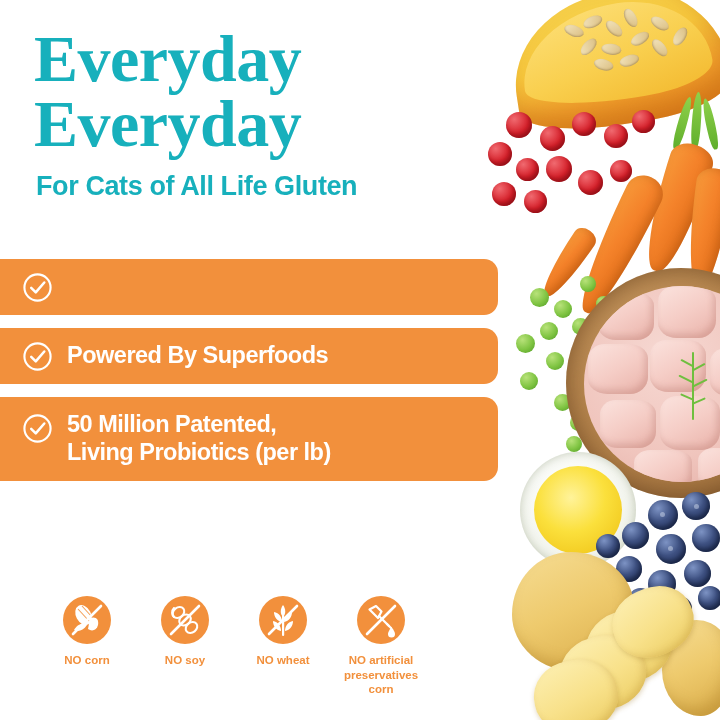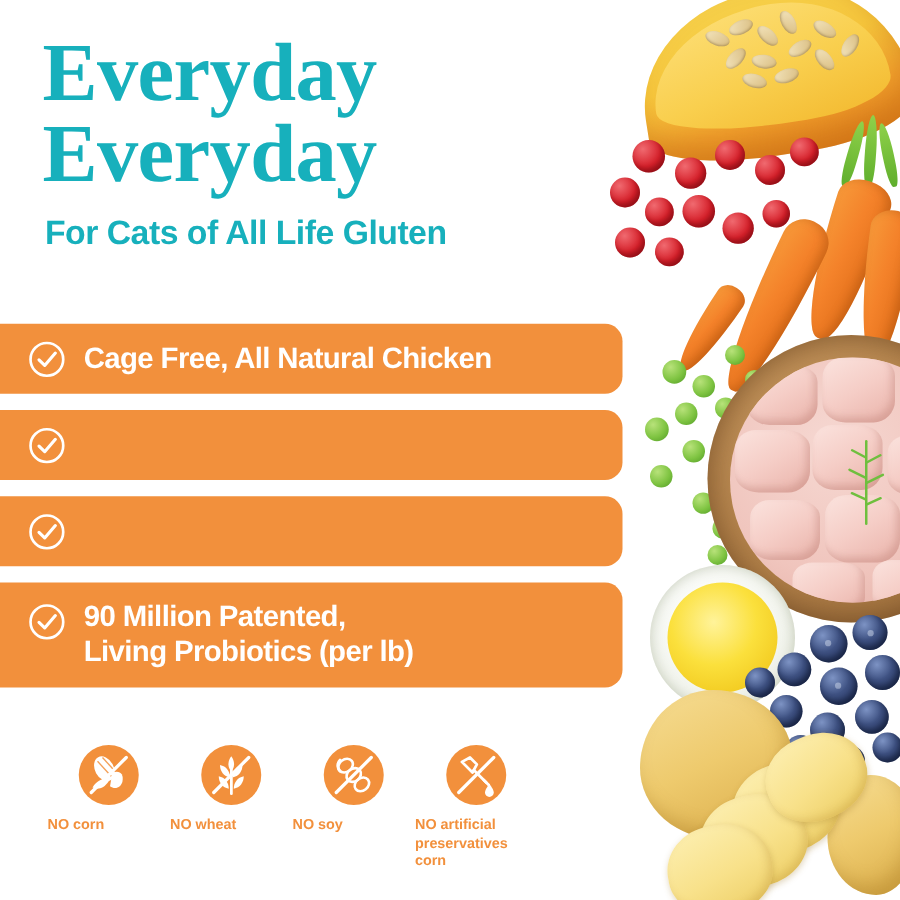--- a/index.html
+++ b/index.html
@@ -215,20 +215,21 @@
   .badges {
     position: absolute;
     left: 38px;
     top: 596px;
     width: 400px;
     display: flex;
     align-items: flex-start;
   }
   .badge {
     width: 98px;
+    text-align: center;
   }
   .badge-circle {
     width: 48px;
     height: 48px;
     margin: 0 auto;
     border-radius: 50%;
     background: #f2903c;
     position: relative;
   }
   .badge-label {
@@ -361,56 +362,48 @@
     </div>
   </div>
 
   <div class="headline">
     <h1><span>Everyday</span><br><span>Everyday</span></h1>
     <div class="subtitle">For Cats of All Life Gluten</div>
   </div>
 
   <div class="features">
 
+
     <div class="feature-bar h1line">
       <span class="check-icon">
         <svg viewBox="0 0 32 32" width="31" height="31" aria-hidden="true">
           <circle cx="16" cy="16" r="13.5" fill="none" stroke="#ffffff" stroke-width="2.2"></circle>
           <path d="M9.5 16.4 L14.2 21 L23 10.8" fill="none" stroke="#ffffff" stroke-width="2.6" stroke-linecap="round" stroke-linejoin="round"></path>
         </svg>
       </span>
-      <span class="feature-text">Cage Free, All Natural Chicken</span>
     </div>
 
     <div class="feature-bar h1line">
       <span class="check-icon">
         <svg viewBox="0 0 32 32" width="31" height="31" aria-hidden="true">
           <circle cx="16" cy="16" r="13.5" fill="none" stroke="#ffffff" stroke-width="2.2"></circle>
           <path d="M9.5 16.4 L14.2 21 L23 10.8" fill="none" stroke="#ffffff" stroke-width="2.6" stroke-linecap="round" stroke-linejoin="round"></path>
         </svg>
       </span>
-    </div>
-
-    <div class="feature-bar h1line">
-      <span class="check-icon">
-        <svg viewBox="0 0 32 32" width="31" height="31" aria-hidden="true">
-          <circle cx="16" cy="16" r="13.5" fill="none" stroke="#ffffff" stroke-width="2.2"></circle>
-          <path d="M9.5 16.4 L14.2 21 L23 10.8" fill="none" stroke="#ffffff" stroke-width="2.6" stroke-linecap="round" stroke-linejoin="round"></path>
-        </svg>
-      </span>
+      <span class="feature-text">Powered By Superfoods</span>
     </div>
 
     <div class="feature-bar h2line">
       <span class="check-icon">
         <svg viewBox="0 0 32 32" width="31" height="31" aria-hidden="true">
           <circle cx="16" cy="16" r="13.5" fill="none" stroke="#ffffff" stroke-width="2.2"></circle>
           <path d="M9.5 16.4 L14.2 21 L23 10.8" fill="none" stroke="#ffffff" stroke-width="2.6" stroke-linecap="round" stroke-linejoin="round"></path>
         </svg>
       </span>
-      <span class="feature-text">90 Million Patented,
+      <span class="feature-text">50 Million Patented,
 Living Probiotics (per lb)</span>
     </div>
   </div>
 
   <div class="badges">
 
     <div class="badge">
       <div class="badge-circle">
         <svg viewBox="0 0 48 48" width="48" height="48" aria-hidden="true">
           <g fill="#ffffff">
@@ -424,47 +417,47 @@
           </g>
           <line x1="10" y1="38" x2="38" y2="10" stroke="#ffffff" stroke-width="2.6" stroke-linecap="round"></line>
         </svg>
       </div>
       <div class="badge-label">NO corn</div>
     </div>
 
     <div class="badge">
       <div class="badge-circle">
         <svg viewBox="0 0 48 48" width="48" height="48" aria-hidden="true">
+          <g fill="none" stroke="#ffffff" stroke-width="2.1">
+            <ellipse cx="17.5" cy="16.5" rx="6.2" ry="5" transform="rotate(-38 17.5 16.5)"></ellipse>
+            <ellipse cx="24" cy="24" rx="6.2" ry="5" transform="rotate(-38 24 24)"></ellipse>
+            <ellipse cx="30.5" cy="31.5" rx="6.2" ry="5" transform="rotate(-38 30.5 31.5)"></ellipse>
+            <path d="M13 12 C10 15 11 19 13 21" stroke-linecap="round"></path>
+          </g>
+          <line x1="10" y1="38" x2="38" y2="10" stroke="#ffffff" stroke-width="2.6" stroke-linecap="round"></line>
+        </svg>
+      </div>
+      <div class="badge-label">NO soy</div>
+    </div>
+
+    <div class="badge">
+      <div class="badge-circle">
+        <svg viewBox="0 0 48 48" width="48" height="48" aria-hidden="true">
           <g fill="#ffffff">
             <path d="M24 9 C27 13 27 18 24 21 C21 18 21 13 24 9 Z"></path>
             <path d="M15 16 C20 17 23 21 23 26 C18 25 15 21 15 16 Z"></path>
             <path d="M33 16 C33 21 30 25 25 26 C25 21 28 17 33 16 Z"></path>
             <path d="M14 25 C19 26 22 30 22 35 C17 34 14 30 14 25 Z"></path>
             <path d="M34 25 C34 30 31 34 26 35 C26 30 29 26 34 25 Z"></path>
             <rect x="23" y="19" width="2.2" height="21" rx="1"></rect>
           </g>
           <line x1="10" y1="38" x2="38" y2="10" stroke="#ffffff" stroke-width="2.6" stroke-linecap="round"></line>
         </svg>
       </div>
       <div class="badge-label">NO wheat</div>
-    </div>
-
-    <div class="badge">
-      <div class="badge-circle">
-        <svg viewBox="0 0 48 48" width="48" height="48" aria-hidden="true">
-          <g fill="none" stroke="#ffffff" stroke-width="2.1">
-            <ellipse cx="17.5" cy="16.5" rx="6.2" ry="5" transform="rotate(-38 17.5 16.5)"></ellipse>
-            <ellipse cx="24" cy="24" rx="6.2" ry="5" transform="rotate(-38 24 24)"></ellipse>
-            <ellipse cx="30.5" cy="31.5" rx="6.2" ry="5" transform="rotate(-38 30.5 31.5)"></ellipse>
-            <path d="M13 12 C10 15 11 19 13 21" stroke-linecap="round"></path>
-          </g>
-          <line x1="10" y1="38" x2="38" y2="10" stroke="#ffffff" stroke-width="2.6" stroke-linecap="round"></line>
-        </svg>
-      </div>
-      <div class="badge-label">NO soy</div>
     </div>
 
     <div class="badge">
       <div class="badge-circle">
         <svg viewBox="0 0 48 48" width="48" height="48" aria-hidden="true">
           <g fill="none" stroke="#ffffff" stroke-width="2.2" stroke-linecap="round" stroke-linejoin="round">
             <path d="M12.5 13.5 L19 10 L24.5 15.5 L21 22 Z"></path>
             <path d="M22 20 L32 30"></path>
             <path d="M30 28 L34 32"></path>
           </g>

